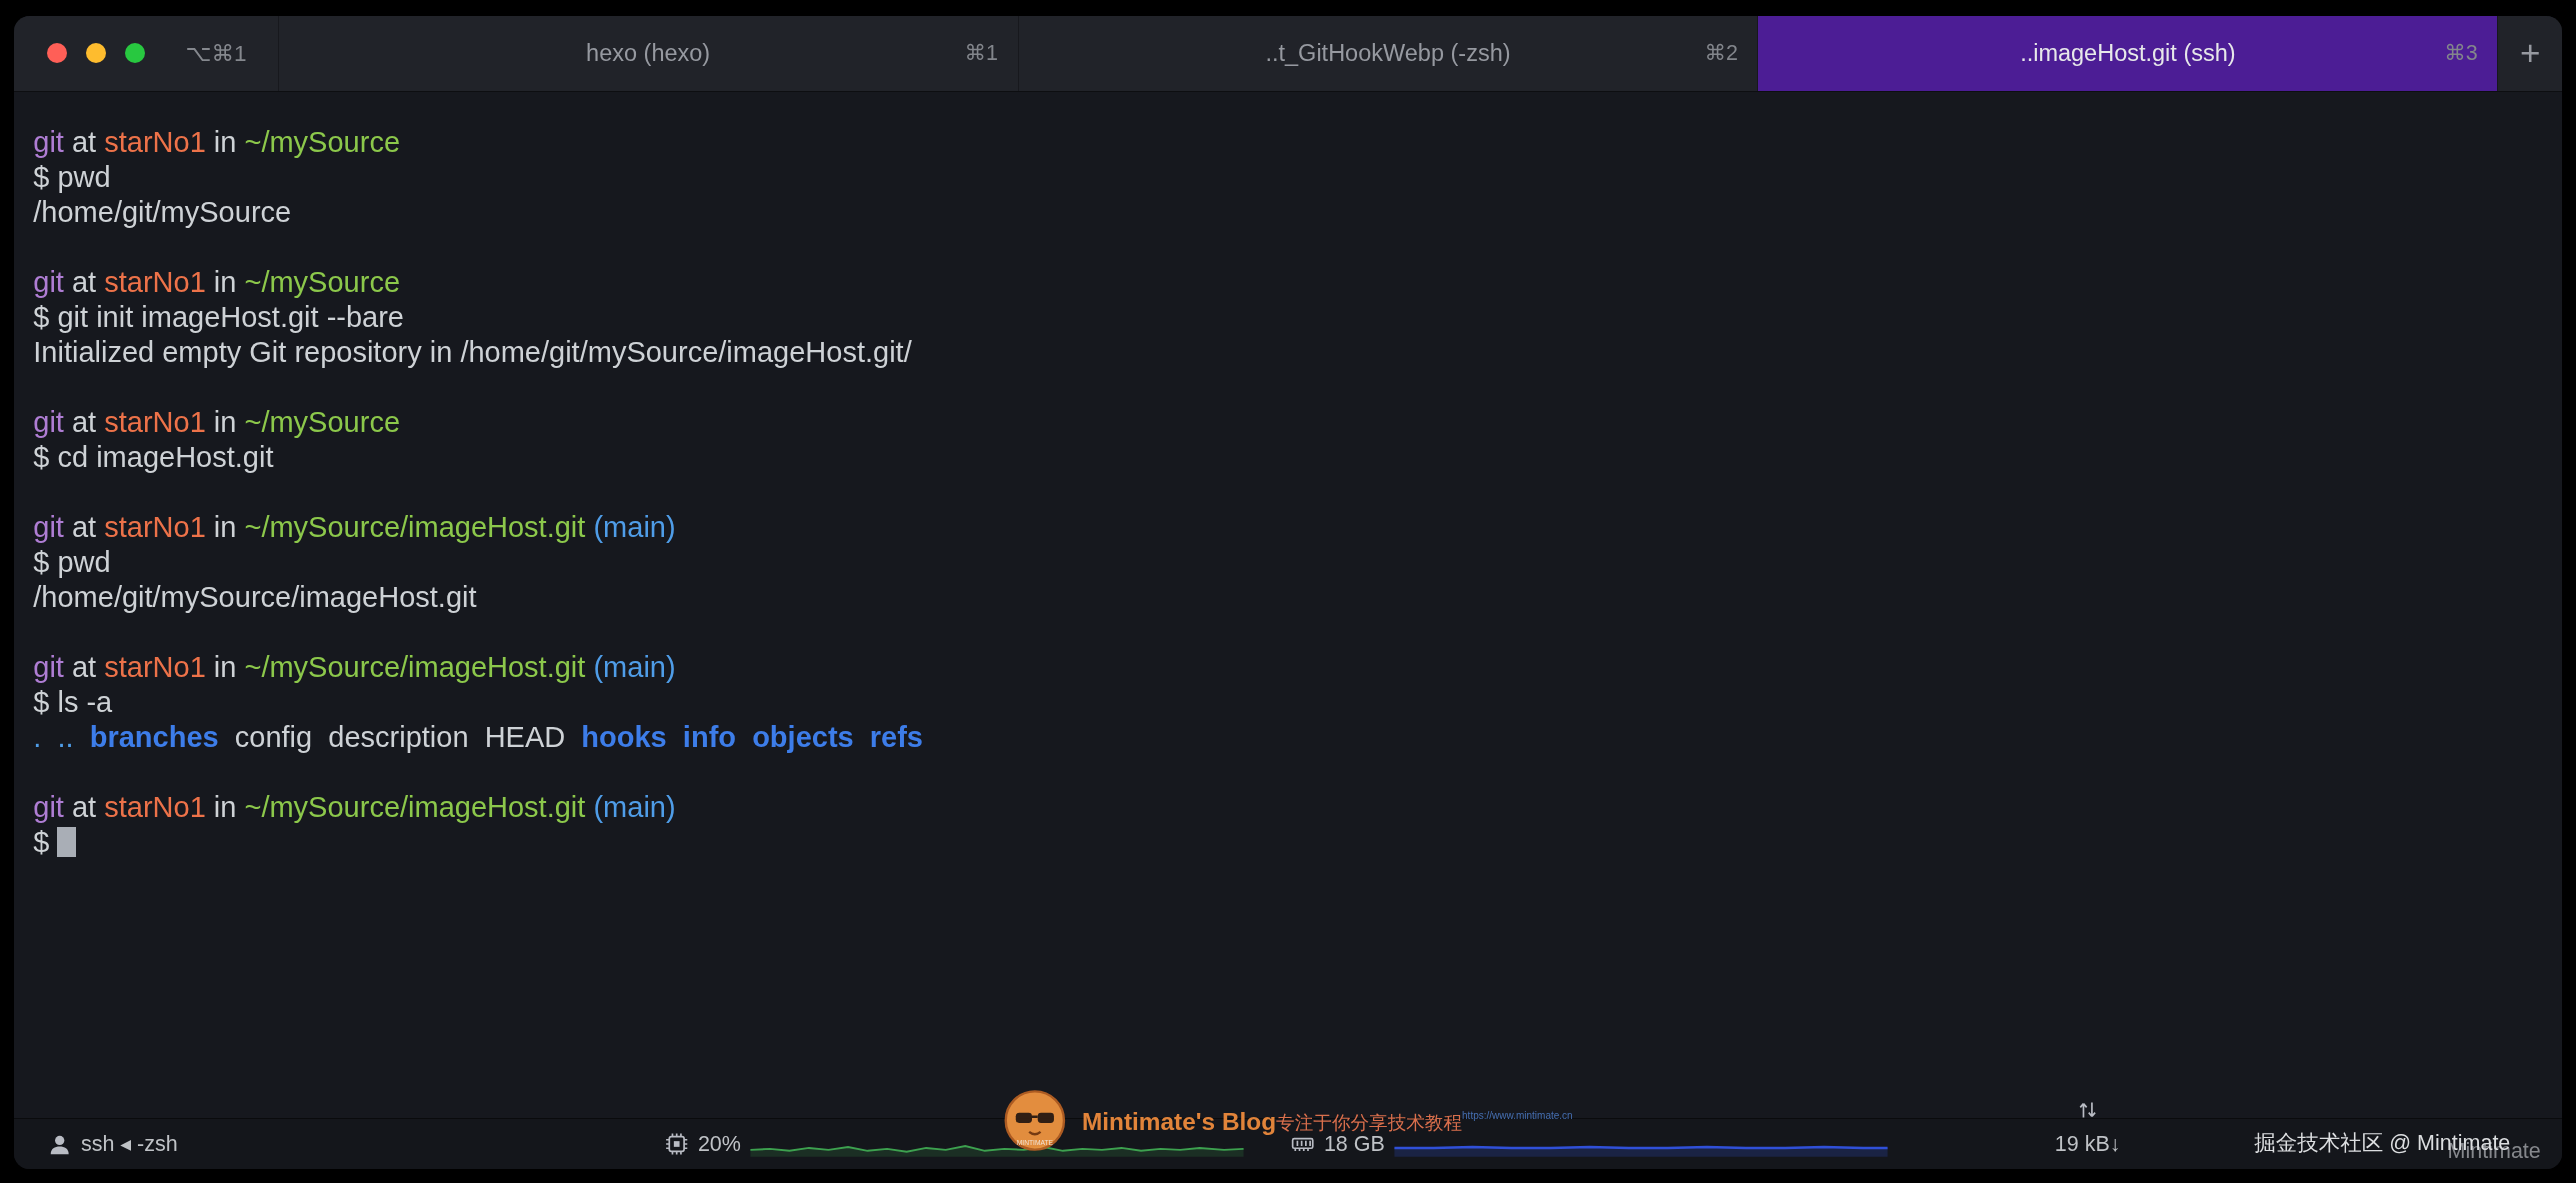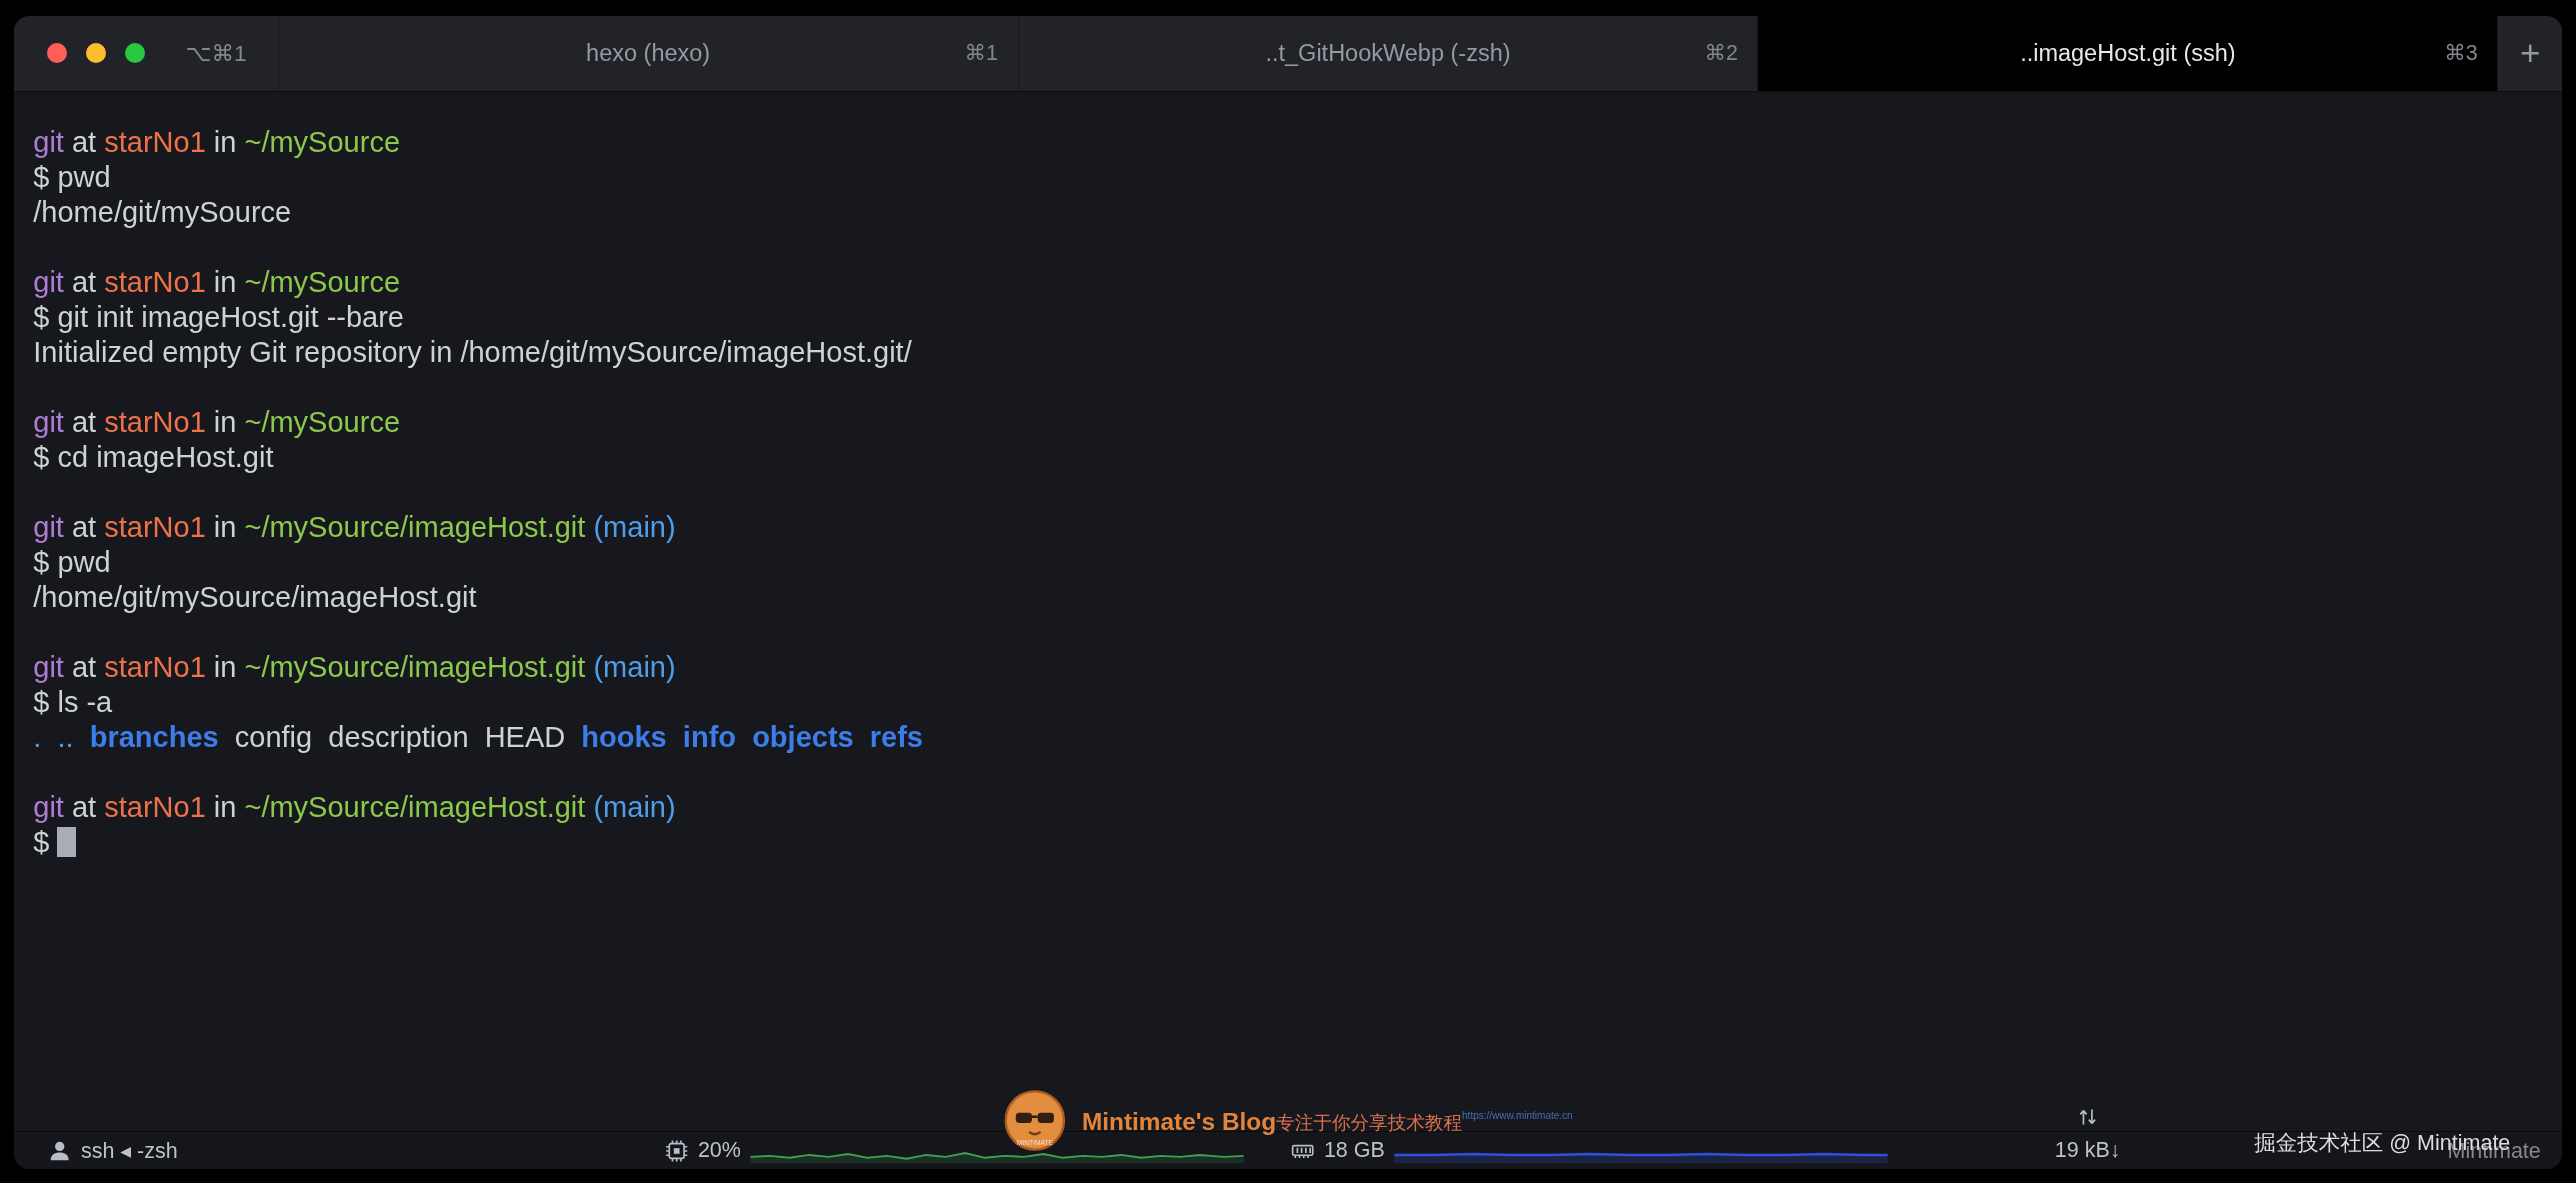--- a/index.html
+++ b/index.html
@@ -39,21 +39,21 @@
     flex: 1 1 0; position: relative;
     display: flex; align-items: center; justify-content: center;
     border-left: 1px solid #17181d;
     min-width: 0;
   }
   .tab-label {
     font-size: 23.5px; color: #9699a0;
     white-space: nowrap; overflow: hidden; text-overflow: ellipsis;
     max-width: 70%;
   }
-  .tab.active { background: #000000; }
+  .tab.active { background: #4c1d95; }
   .tab.active .tab-label { color: #e7e8ea; }
   .tab-shortcut {
     position: absolute; right: 19.6px; top: 50%; transform: translateY(-50%);
     color: #83868c; font-size: 21.5px;
   }
   .newtab {
     width: 65px; flex: none;
     display: flex; align-items: center; justify-content: center;
     font-size: 35px; font-weight: 300; color: #9699a0;
     border-left: 1px solid #17181d;
@@ -74,21 +74,21 @@
   .seg-green    { color: var(--term-green, #8cc84b); }
   .seg-blue     { color: var(--term-blue, #4f9de8); }
   .seg-bluebold { color: var(--term-dir-blue, #3d7de9); font-weight: bold; }
   .cursor {
     display: inline-block; width: 18.6px; height: 30px;
     background: var(--cursor, #a9aeb6);
     vertical-align: -5.9px;
   }
   
   .statusbar {
-    height: 38px; flex: none; position: relative;
+    height: 51px; flex: none; position: relative;
     background: #14161b;
     border-top: 1px solid #0a0b0d;
     font-size: 21.5px; color: #bfc2c6;
   }
   .sb-group {
     position: absolute; top: 50%; transform: translateY(-50%);
     display: flex; align-items: center; gap: 8.8px; white-space: nowrap;
   }
   .sb-shell { left: 33px; }
   .sb-cpu   { left: 650px; }

